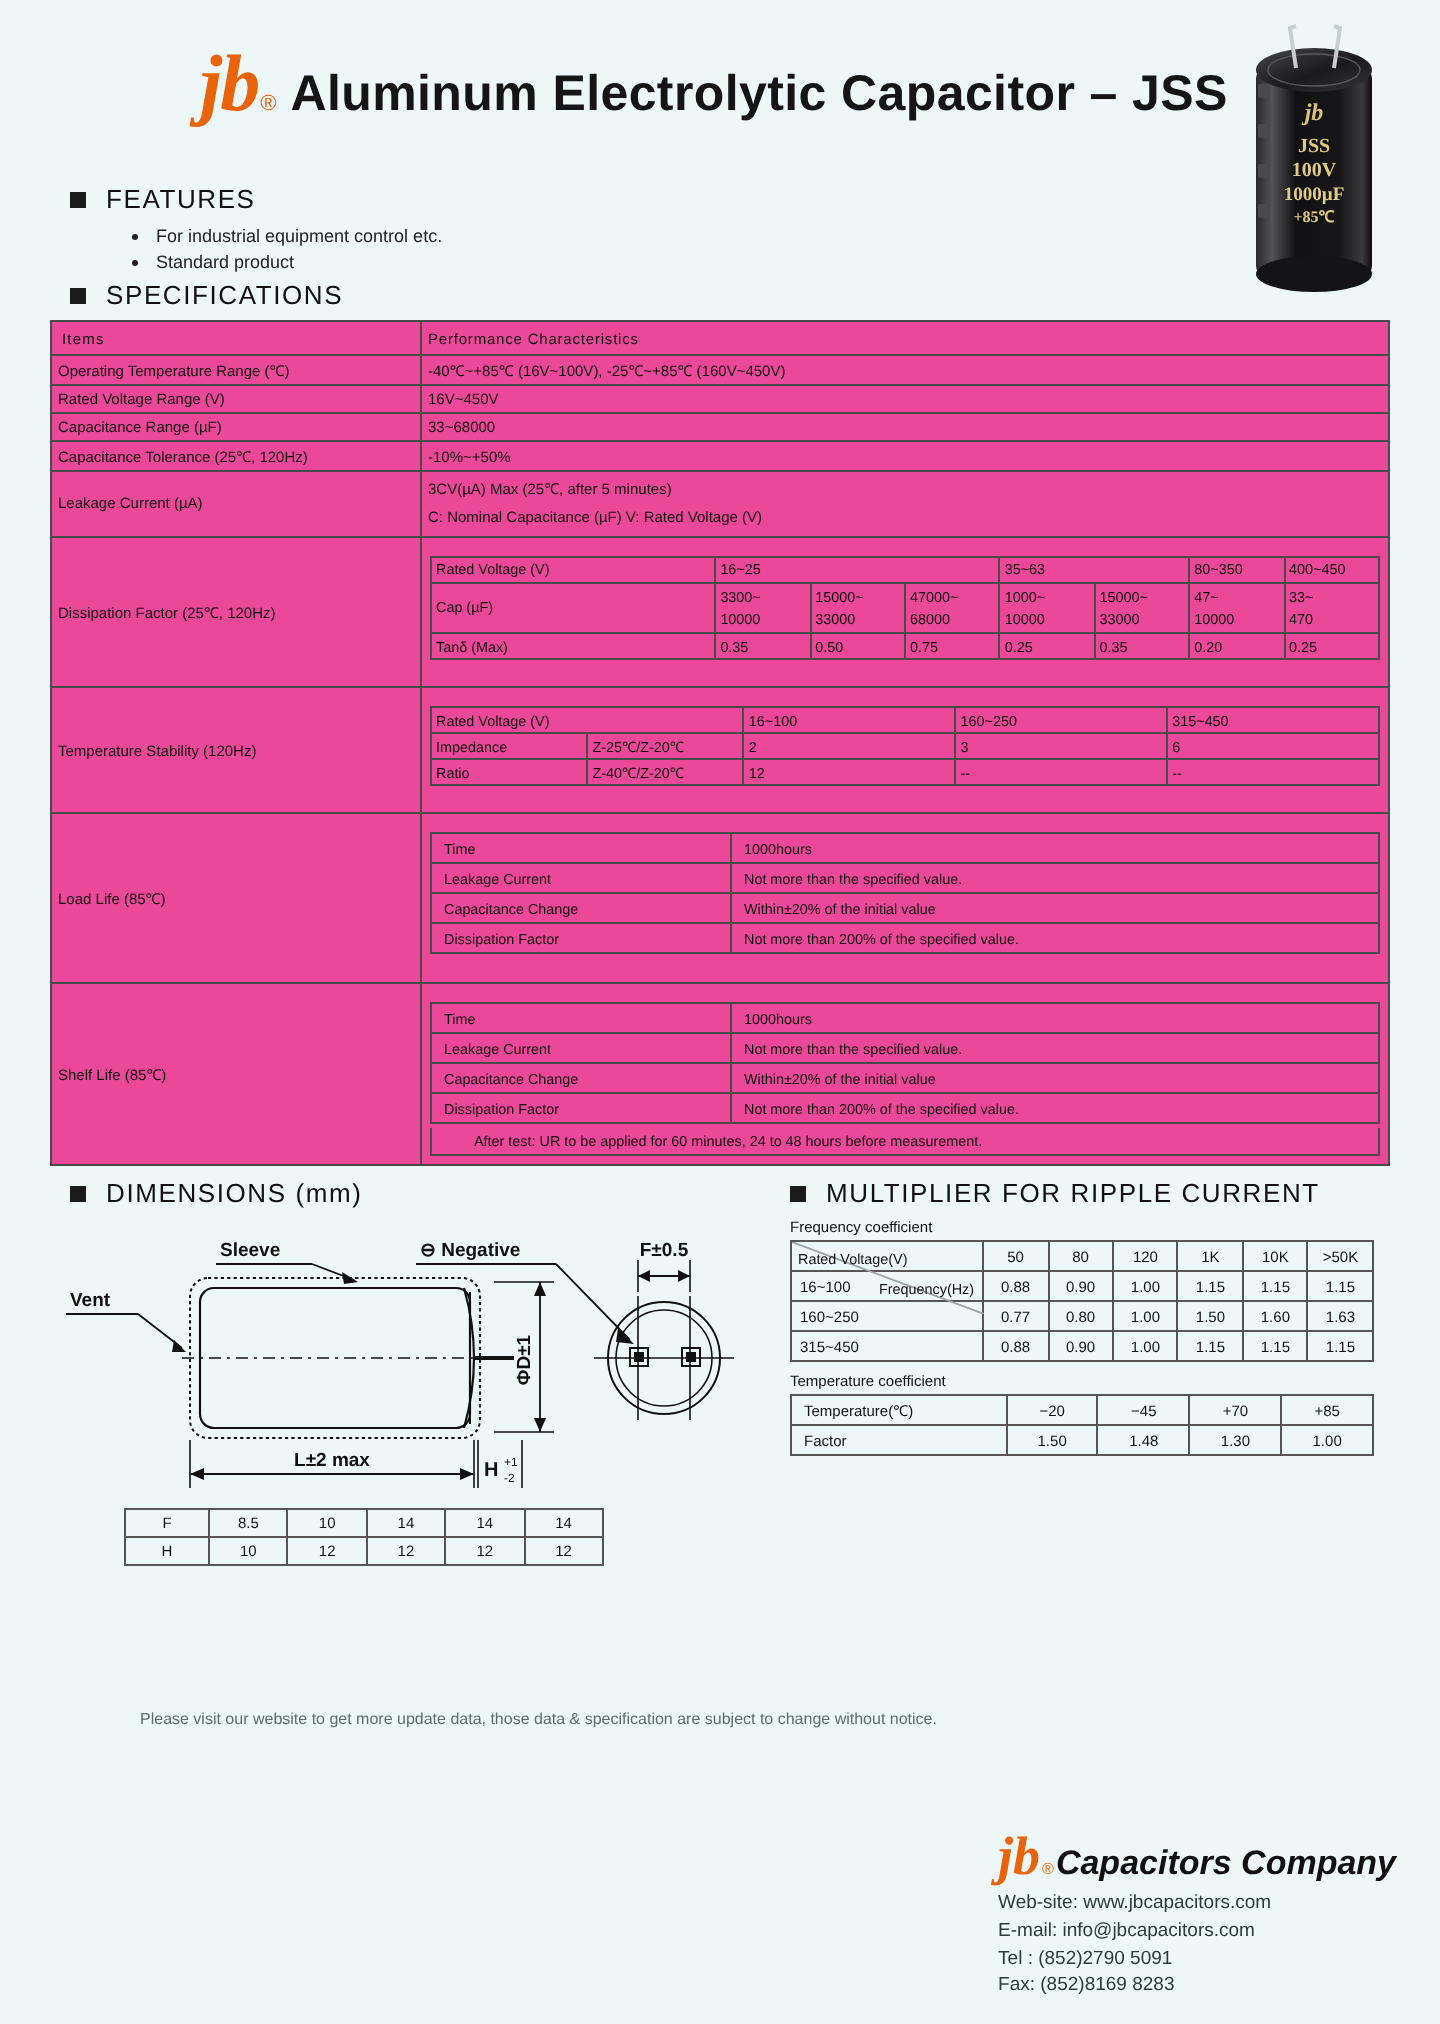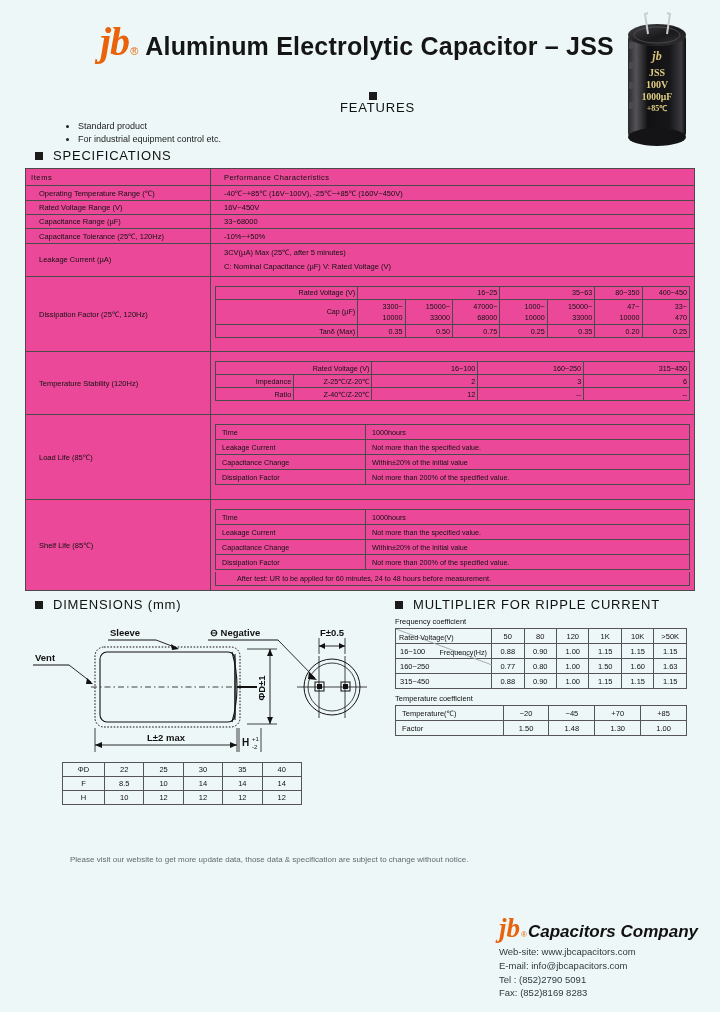--- a/index.html
+++ b/index.html
@@ -40,31 +40,31 @@
 
   .feat-list { margin:6px 0 4px 66px; }
   .feat-item { display:flex; align-items:center; font-size:9px; margin:3px 0; color:#222; }
   .dot { width:3px; height:3px; border-radius:50%; background:#222; margin-right:9px; }
 
   
   .spec-wrap { margin:5px 25px 0 25px; }
   table.spec { border-collapse:collapse; width:670px; table-layout:fixed; background:#ec4899; }
   table.spec > tbody > tr > td {
     border:1px solid #4a4a4a; vertical-align:middle;
-    font-size:7.5px; padding:2px 13px; color:#111;
+    font-size:7.5px; padding:2px 3px; color:#111;
   }
   td.itemcol { width:185px; }
   .hdr-item { font-size:13px; padding:4px 5px 3px 5px !important; letter-spacing:0.6px; }
   .hdr-perf { font-size:13px; letter-spacing:0.4px; }
   .two-line div { line-height:1.85; }
 
   
   table.inner { border-collapse:collapse; width:100%; table-layout:fixed; margin:3px 0; }
   table.inner td {
-    border:1px solid #4a4a4a; font-size:7.2px; text-align:right;
+    border:1px solid #4a4a4a; font-size:7.2px; text-align:left;
     padding:1px 2px; height:13px; color:#111;
   }
   .cap-cell { line-height:1.55; }
 
   table.life { border-collapse:collapse; width:100%; table-layout:fixed; margin:2px 0;border-radius:28px; }
   table.life td { border:1px solid #4a4a4a; font-size:7.2px; padding:2px 6px; height:15px; }
   table.life td.k { width:150px; }
   .aftertest { border:1px solid #4a4a4a; border-top:none; font-size:7.2px; padding:2px 21px; }
 
   
@@ -144,32 +144,32 @@
     <rect x="15" y="74" width="6" height="7" rx="1" fill="#4a4a4e"></rect>
     <rect x="15" y="94" width="6" height="7" rx="1" fill="#4a4a4e"></rect>
     <text x="43" y="52" font-family="Liberation Serif, serif" font-style="italic" font-weight="bold" font-size="12" fill="#d8c274" text-anchor="middle">jb</text>
     <text x="43" y="68" font-family="Liberation Serif, serif" font-weight="bold" font-size="10" fill="#e0cc82" text-anchor="middle">JSS</text>
     <text x="43" y="80" font-family="Liberation Serif, serif" font-weight="bold" font-size="10" fill="#e0cc82" text-anchor="middle">100V</text>
     <text x="43" y="92" font-family="Liberation Serif, serif" font-weight="bold" font-size="9.5" fill="#e0cc82" text-anchor="middle">1000µF</text>
     <text x="43" y="103" font-family="Liberation Serif, serif" font-weight="bold" font-size="8" fill="#e0cc82" text-anchor="middle">+85℃</text>
   </svg>
 </div>
 
-<div class="sec-head" style="margin-top:-58px;flex-direction:column;">
+<div class="sec-head" style="margin-top:-58px;">
   <span class="sq"></span>
   <span class="lbl">FEATURES</span>
 </div>
 <div class="feat-list">
   <div class="feat-item">
     <span class="dot"></span>
-    <span>Standard product</span>
+    <span>For industrial equipment control etc.</span>
   </div>
   <div class="feat-item">
     <span class="dot"></span>
-    <span>For industrial equipment control etc.</span>
+    <span>Standard product</span>
   </div>
 </div>
 
 <div class="sec-head">
   <span class="sq"></span>
   <span class="lbl">SPECIFICATIONS</span>
 </div>
 
 <div class="spec-wrap">
 <table class="spec">
@@ -413,28 +413,20 @@
         <line x1="320" y1="22" x2="320" y2="38" stroke="#111" stroke-width="0.8"></line>
         <line x1="294" y1="30" x2="320" y2="30" stroke="#111" stroke-width="0.9"></line>
         <path d="M294 30 L300 27 L300 33 Z" fill="#111"></path>
         <path d="M320 30 L314 27 L314 33 Z" fill="#111"></path>
         <text x="307" y="20" font-size="9.5" font-weight="bold" font-family="Liberation Sans, sans-serif" fill="#111" text-anchor="middle">F±0.5</text>
       </svg>
     </div>
 
     <table class="dims">
         <tbody>
-      <tr>
-        <td class="hd">ΦD</td>
-        <td>22</td>
-        <td>25</td>
-        <td>30</td>
-        <td>35</td>
-        <td>40</td>
-      </tr>
       <tr>
         <td class="hd">F</td>
         <td>8.5</td>
         <td>10</td>
         <td>14</td>
         <td>14</td>
         <td>14</td>
       </tr>
       <tr>
         <td class="hd">H</td>

